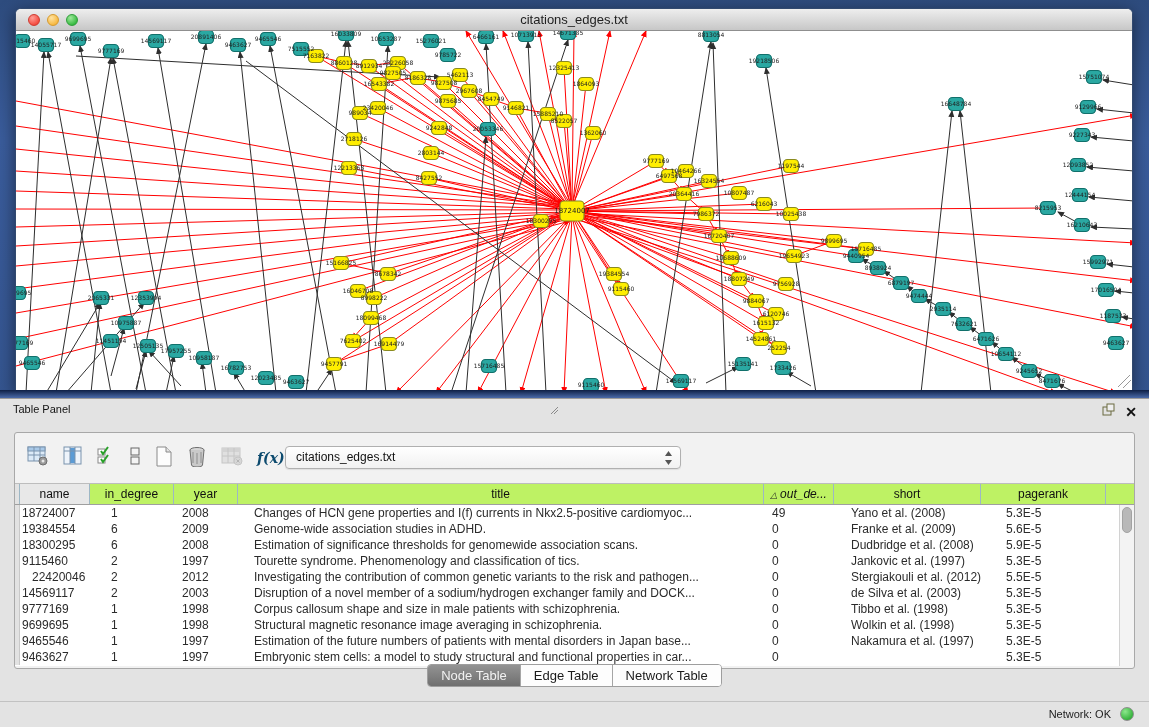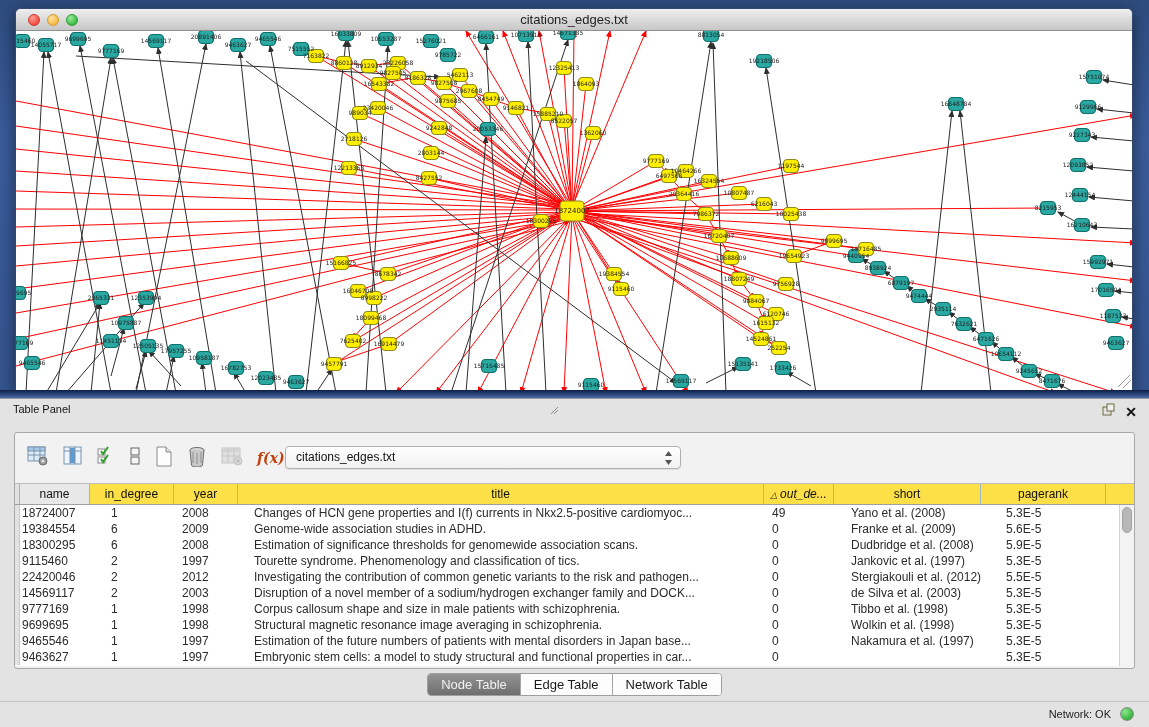--- a/index.html
+++ b/index.html
@@ -28,35 +28,35 @@
   .hd-tools{position:absolute;right:12px;top:3px;display:flex;gap:10px;align-items:center}
   .grip{position:absolute;left:550px;top:2px}
   .tbox{position:absolute;left:14px;top:33px;width:1121px;height:237px;
     background:#f2f2f2;border:1px solid #a8a8a8;border-radius:3px;overflow:hidden}
   .tbar{height:50px;display:flex;align-items:center;padding-left:12px;gap:14px;position:relative}
   .tbar .ic{display:inline-block}
   .combo{position:absolute;left:270px;top:13px;width:396px;height:23px;border:1px solid #b0b0b0;
     border-radius:4px;background:linear-gradient(#ffffff,#f1f1f1);box-shadow:0 1px 1px rgba(0,0,0,.08);
     font-size:12px;line-height:21px;color:#111;padding-left:10px}
   .stepper{position:absolute;right:7px;top:3px}
-  .fx{font-family:"DejaVu Serif",serif;font-style:italic;font-weight:bold;font-size:14px;color:#c2410c}
-  .thead{display:flex;height:22px;border-top:1px solid #bdbdbd;border-bottom:1px solid #9f9f9f;background:#fde047}
+  .fx{font-family:"DejaVu Serif",serif;font-style:italic;font-weight:bold;font-size:14px;color:#0c4a6e}
+  .thead{display:flex;height:22px;border-top:1px solid #bdbdbd;border-bottom:1px solid #9f9f9f;background:#bef264}
   .th{border-right:1px solid #9db7c5;text-align:center;font-size:12px;line-height:20px;color:#101010;
       overflow:hidden;white-space:nowrap;flex:none}
   .th.gut{background:#e2e2e2}
   .th.gray{background:#e8e8e8}
   .th.fill{flex:1;border-right:none}
   .sort-tri{font-size:9px;margin-right:3px;color:#222}
   .tbody{position:relative;height:161px;background:#fff}
   .tr{display:flex;height:16px;font-size:12px;color:#2b2b2b;white-space:nowrap}
   .td{overflow:hidden;flex:none;line-height:16px}
   .td.gut{background:#e2e2e2;border-right:1px solid #c9c9c9}
   .vscroll{position:absolute;right:0;top:0;width:15px;height:161px;background:#f3f3f3;border-left:1px solid #d2d2d2}
   .vthumb{position:absolute;left:2px;top:2px;width:10px;height:26px;border-radius:6px;background:#b8b8b8;border:1px solid #a2a2a2}
-  .tabs{position:absolute;left:0;top:274px;width:100%;display:flex;justify-content:center}
+  .tabs{position:absolute;left:0;top:265px;width:100%;display:flex;justify-content:center}
   .seg{display:flex;border:1px solid #9e9e9e;border-radius:4px;overflow:hidden;height:23px;background:#fff}
   .seg-btn{padding:0 13px;font-size:13px;line-height:22px;color:#1a1a1a;border-right:1px solid #a5a5a5;background:#fdfdfd}
   .seg-btn:last-child{border-right:none}
   .seg-btn.active{background:linear-gradient(#939393,#6f6f6f);color:#f2f2f2}
   .statusbar{position:absolute;left:0;bottom:0;width:100%;height:26px;border-top:1px solid #c2c2c2}
   .mem{position:absolute;right:38px;top:6px;font-size:11px;color:#1d1d1d}
   .memdot{position:absolute;right:15px;top:5px;width:14px;height:14px;border-radius:50%;
     background:radial-gradient(circle at 35% 30%,#8ce78c,#2fae36 78%);border:1px solid #8e8e8e}
   .xicon{font-size:14px;font-weight:bold;color:#111;line-height:14px}
 </style>
@@ -618,21 +618,21 @@
           <div class="td" style="width: 70px; padding-left: 2px;">9115460</div>
           <div class="td" style="width: 84px; padding-left: 21px;">2</div>
           <div class="td" style="width: 64px; padding-left: 8px;">1997</div>
           <div class="td" style="width: 526px; padding-left: 16px;">Tourette syndrome. Phenomenology and classification of tics.</div>
           <div class="td" style="width: 70px; padding-left: 8px;">0</div>
           <div class="td" style="width: 147px; padding-left: 17px;">Jankovic et al. (1997)</div>
           <div class="td" style="width: 125px; padding-left: 25px;">5.3E-5</div>
         </div>
         <div class="tr">
           <div class="td gut" style="width: 5px;"></div>
-          <div class="td" style="width: 70px; padding-left: 2px;">22420046</div>
+          <div class="td" style="width: 70px; padding-left: 12px;">22420046</div>
           <div class="td" style="width: 84px; padding-left: 21px;">2</div>
           <div class="td" style="width: 64px; padding-left: 8px;">2012</div>
           <div class="td" style="width: 526px; padding-left: 16px;">Investigating the contribution of common genetic variants to the risk and pathogen...</div>
           <div class="td" style="width: 70px; padding-left: 8px;">0</div>
           <div class="td" style="width: 147px; padding-left: 17px;">Stergiakouli et al. (2012)</div>
           <div class="td" style="width: 125px; padding-left: 25px;">5.5E-5</div>
         </div>
         <div class="tr">
           <div class="td gut" style="width: 5px;"></div>
           <div class="td" style="width: 70px; padding-left: 2px;">14569117</div>

